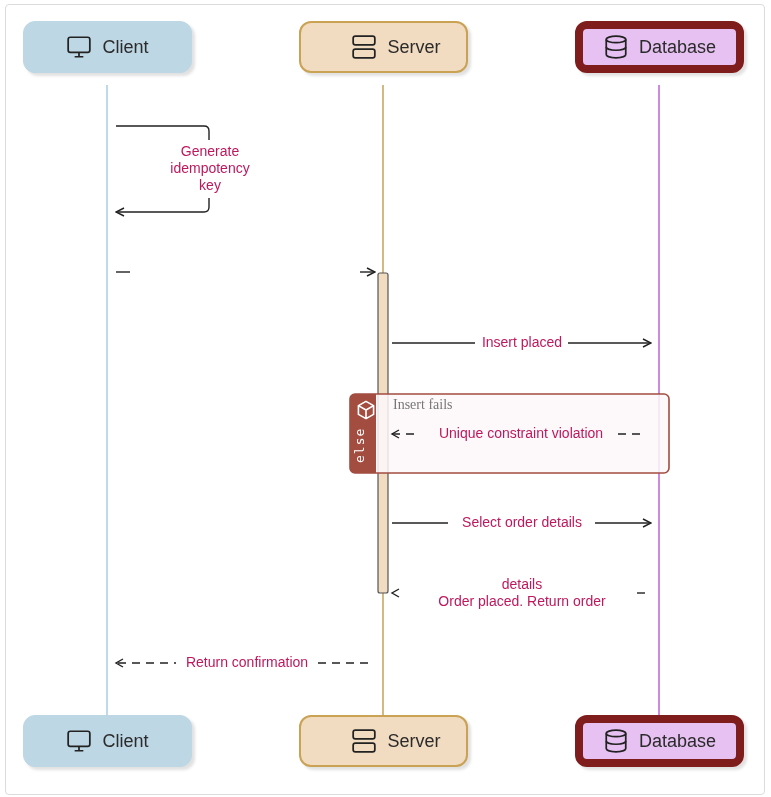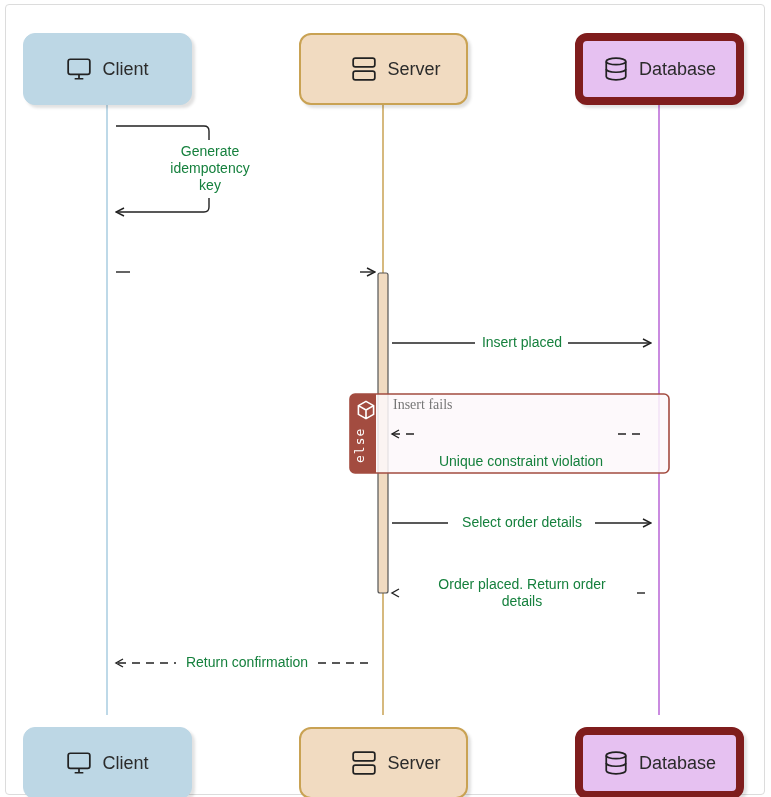--- a/index.html
+++ b/index.html
@@ -1,26 +1,26 @@
 <!DOCTYPE html>
 <html><head>
 <meta charset="utf-8">
 <style>
   html, body { margin:0; padding:0; background:#ffffff; }
   body { width:771px; height:797px; position:relative; overflow:hidden; font-family:"Liberation Sans", sans-serif; }
   .frame { position:absolute; left:5px; top:4px; width:758px; height:789px; border:1px solid #dcdcdc; border-radius:4px; background:#fff; }
   svg.diagram { position:absolute; left:0; top:0; }
-  .actor { position:absolute; height:72px; border-radius:12px; display:flex; align-items:center; justify-content:center; gap:10px; box-sizing:border-box; font-size:18px; color:#2b2b2b; box-shadow:3px 3px 3px rgba(0,0,0,0.12);margin-top:12px; }
+  .actor { position:absolute; height:52px; border-radius:12px; display:flex; align-items:center; justify-content:center; gap:10px; box-sizing:border-box; font-size:18px; color:#2b2b2b; box-shadow:3px 3px 3px rgba(0,0,0,0.12); }
   .actor .ico { width:26px; height:26px; display:inline-flex; }
   .client { background:#bdd7e5; border:1px solid #bdd7e5; left:23px; width:169px; }
   .server { background:#f1dbc1; border:2px solid #c9a253; left:299px; width:169px;padding-left:25px; }
   .db { background:#e6c1f1; border:8px solid #7f1d1d; left:575px; width:169px; }
   .top { top:21px; }
   .bottom { top:715px; }
-  .msg { position:absolute; font-size:14px; color:#15803d; text-align:center; line-height:17px; background:#fff; white-space:nowrap; }
+  .msg { position:absolute; font-size:14px; color:#be185d; text-align:center; line-height:17px; background:#fff; white-space:nowrap; }
   .note-label { position:absolute; font-size:14px; color:#777; }
   .else-tag { position:absolute; left:350px; top:394px; width:26px; height:79px; background:#a34c40; border-radius:5px 0 0 5px; }
   .else-text { position:absolute; left:352px; top:420px; width:22px; height:50px; color:#fff; font-family:"DejaVu Sans Mono", monospace; font-size:13px; writing-mode:vertical-rl; transform:rotate(180deg); text-align:center; letter-spacing:1px; }
 </style>
 </head>
 <body>
 
 <div class="frame"></div>
 
 <svg class="diagram" width="771" height="797">
@@ -129,22 +129,22 @@
 </div>
 <div class="msg" style="left:478px; top:334px; width:88px;">Insert placed</div>
 
 <div class="else-tag">
   <svg width="26" height="26" viewBox="0 0 24 24" style="position:absolute;left:3px;top:3px;">
       <path d="M12 4l7 4v8l-7 4-7-4V8z M5 8l7 4 7-4 M12 12v8" fill="none" stroke="#fff" stroke-width="1.5"></path>
     </svg>
 </div>
 <div class="else-text">else</div>
 <div class="note-label" style="left:393px; top:397px;font-family:Liberation Serif, serif;">Insert fails</div>
-<div class="msg" style="left:426px; top:425px; width:190px; background:transparent;margin-top:28px;">Unique constraint violation</div>
+<div class="msg" style="left:426px; top:425px; width:190px; background:transparent;">Unique constraint violation</div>
 
 <div class="msg" style="left:450px; top:514px; width:144px;">Select order details</div>
 
 <div class="msg" style="left:415px; top:576px; width:214px;">
+  <div>details</div>
   <div>Order placed. Return order</div>
-  <div>details</div>
 </div>
 
 <div class="msg" style="left:178px; top:654px; width:138px;">Return confirmation</div>
 
 </body></html>

